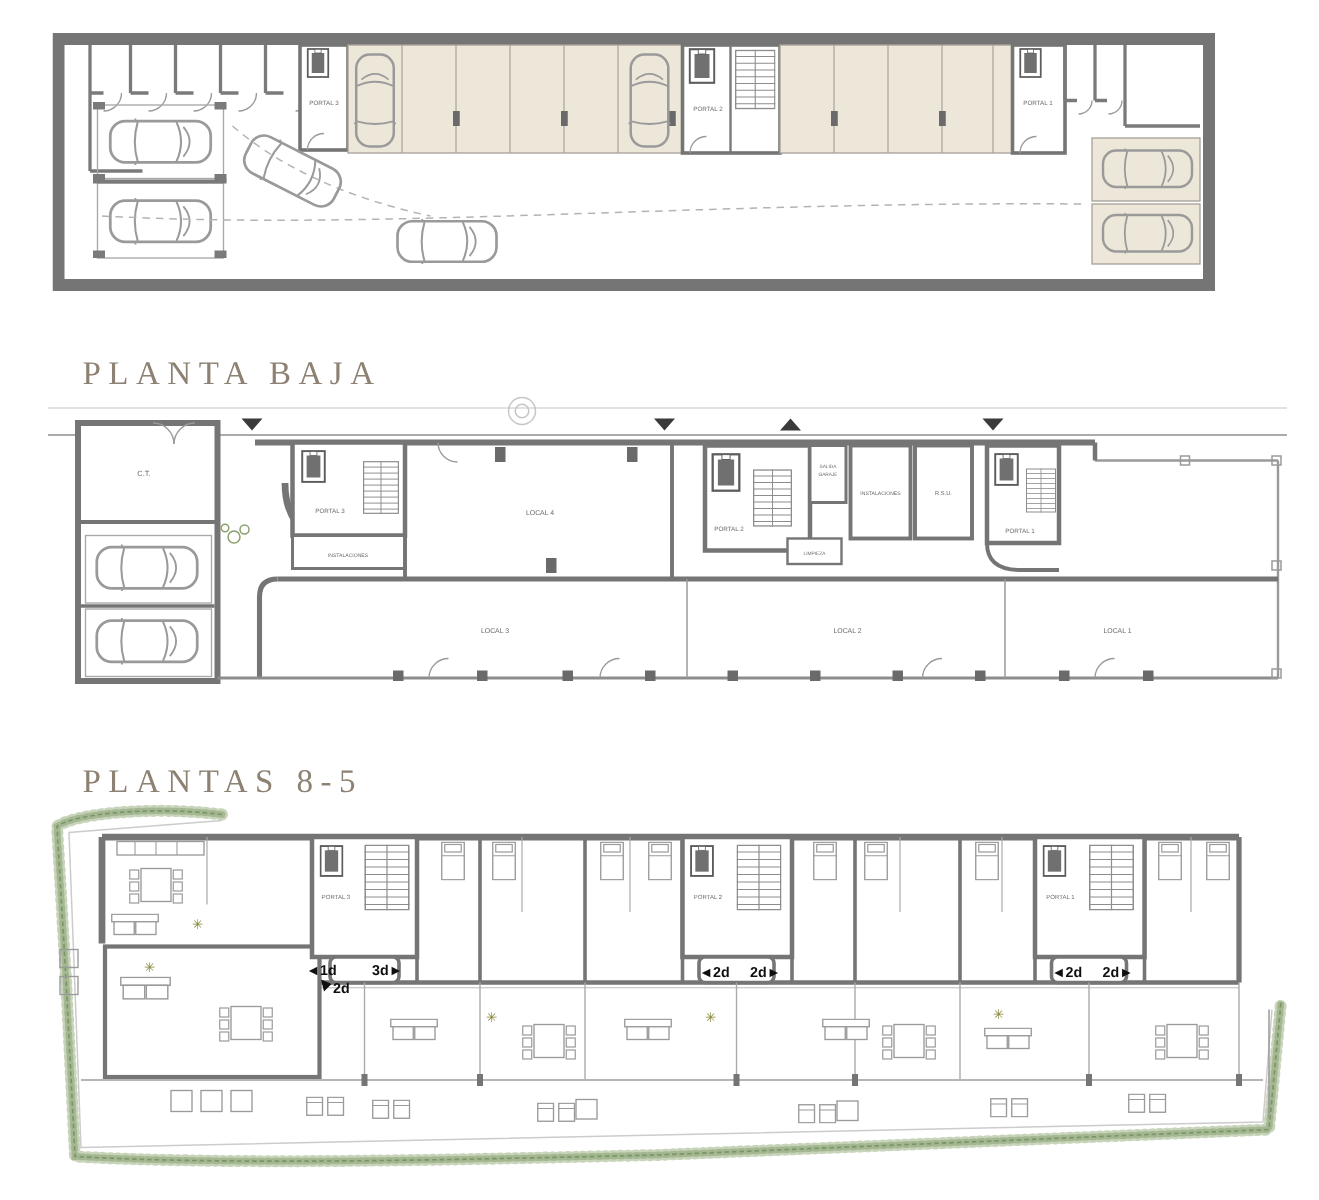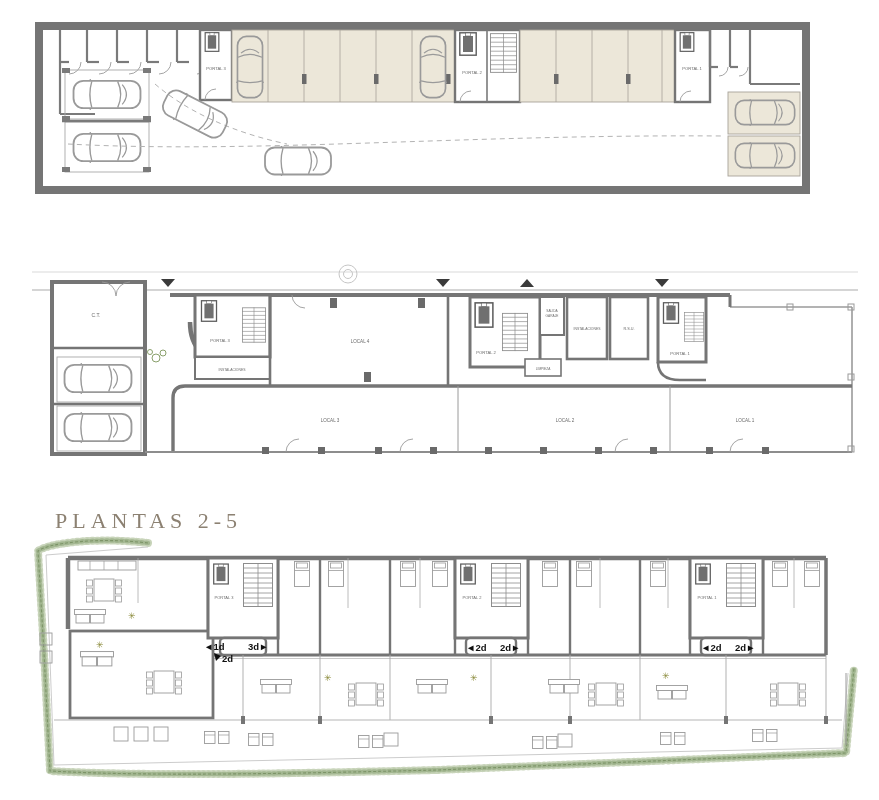--- a/index.html
+++ b/index.html
@@ -197,20 +197,21 @@
   </g>
 
   <path d="M33 122 C 220 132 430 112 688 114" fill="none" stroke="#b3b3b3" stroke-width="1" stroke-dasharray="5 4"></path>
   <path d="M120 62 C 150 88 195 110 252 122" fill="none" stroke="#b3b3b3" stroke-width="1" stroke-dasharray="5 4"></path>
   <g transform="translate(160,92) rotate(27)">
         <use href="#sym-car" x="-35" y="-15" width="70" height="30"></use>
       </g>
   <use href="#sym-car" x="228" y="124" width="70" height="30"></use>
 </svg>
 
+<div class="plan-title" style="left:55px;top:236px">PLANTA BAJA</div>
 
 <svg class="plan" style="left:30px;top:262px" width="830" height="200" viewBox="0 0 830 200">
   <line x1="2" y1="10" x2="828" y2="10" stroke="#d9d9d9" stroke-width="1"></line>
   <line x1="2" y1="28" x2="828" y2="28" stroke="#ababab" stroke-width="1.2"></line>
   <g fill="none" stroke="#c6c6c6" stroke-width="1">
     <circle cx="318" cy="12" r="9"></circle>
         <circle cx="318" cy="12" r="4.5"></circle>
   </g>
   <g fill="#3a3a3a">
     <polygon points="131,17 145,17 138,25"></polygon>
@@ -324,21 +325,21 @@
     <path d="M628 100 Q628 118 650 118 L676 118" fill="none" stroke="#757575" stroke-width="2.6"></path>
   </g>
   <g fill="none" stroke="#9a9a9a" stroke-width="1">
     <rect x="757" y="42" width="6" height="6"></rect>
         <rect x="818" y="42" width="6" height="6"></rect>
     <rect x="818" y="112" width="6" height="6"></rect>
         <rect x="818" y="184" width="6" height="6"></rect>
   </g>
 </svg>
 
-<div class="plan-title" style="left:55px;top:508px">PLANTAS 2-5</div>
+<div class="plan-title" style="left:55px;top:508px">PLANTAS 8-5</div>
 
 <svg class="plan" style="left:8px;top:533px" width="868" height="252" viewBox="0 0 868 252">
 
   <g fill="none">
     <path d="M140 10 C 90 4 40 10 30 18 L36 120 L42 238 C 150 244 300 240 430 237 L838 220 L846 135" stroke="#c2cfb2" stroke-width="8" stroke-dasharray="1 4" stroke-linecap="round" opacity="0.9"></path>
     <path d="M140 10 C 90 4 40 10 30 18 L36 120 L42 238 C 150 244 300 240 430 237 L838 220 L846 135" stroke="#a3b791" stroke-width="4.5" stroke-dasharray="2 3" stroke-linecap="round"></path>
     <path d="M140 10 C 90 4 40 10 30 18 L36 120 L42 238 C 150 244 300 240 430 237 L838 220 L846 135" stroke="#7d9468" stroke-width="1.1" stroke-dasharray="3 2"></path>
   </g>
   <path d="M140 14 L38 22 L46 232 L834 215 L840 140" fill="none" stroke="#cccccc" stroke-width="1"></path>
 

